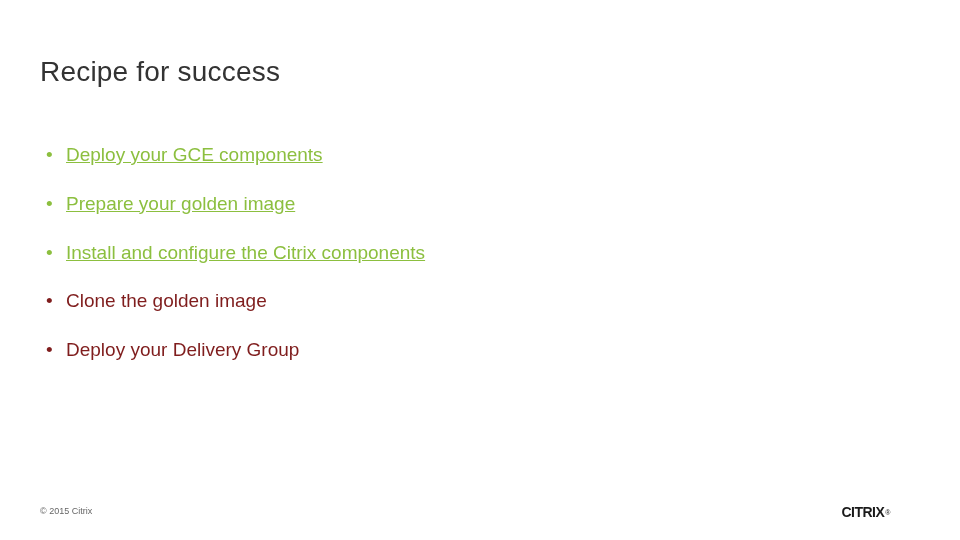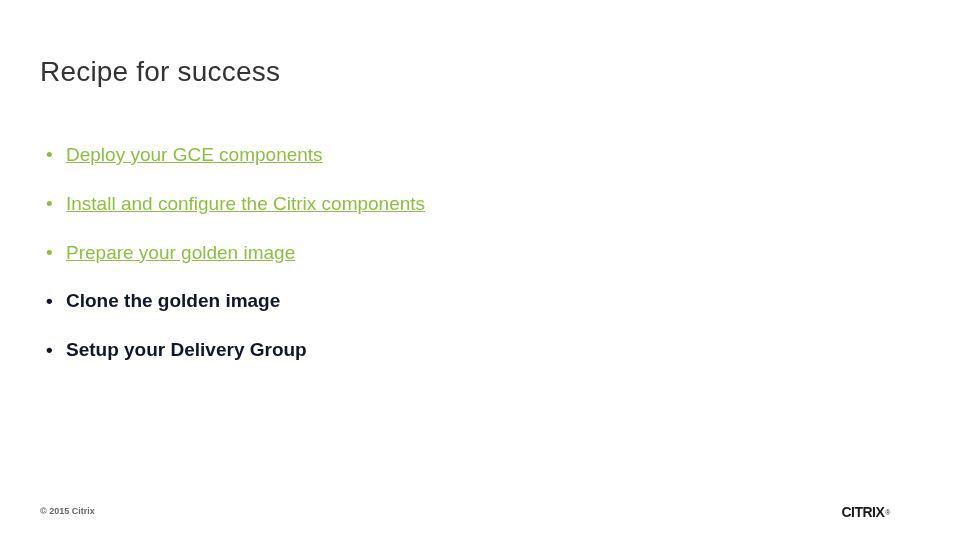--- a/index.html
+++ b/index.html
@@ -44,30 +44,28 @@
       content: "•";
       position: absolute;
       left: 0;
       top: 0;
     }
     .bullets li.accent {
       color: #8cbf3f;
       text-decoration: underline;
     }
     .bullets li.plain {
-      color: #0f172a;
-      font-weight: bold;
+      color: #7f1d1d;
     }
     .footer {
       position: absolute;
       left: 40px;
       bottom: 24px;
       font-size: 9px;
       color: #666666;
-      font-weight: bold;
     }
     .logo {
       position: absolute;
       right: 34px;
       bottom: 20px;
       font-size: 14px;
       font-weight: 700;
       color: #1a1a1a;
       letter-spacing: -0.5px;
       display: flex;
@@ -81,24 +79,24 @@
     }
   </style>
 </head>
 <body>
 
 <div class="slide">
   <h1 class="title">Recipe for success</h1>
 
   <ul class="bullets">
     <li class="accent">Deploy your GCE components</li>
+    <li class="accent">Prepare your golden image</li>
     <li class="accent">Install and configure the Citrix components</li>
-    <li class="accent">Prepare your golden image</li>
     <li class="plain">Clone the golden image</li>
-    <li class="plain">Setup your Delivery Group</li>
+    <li class="plain">Deploy your Delivery Group</li>
   </ul>
 
   <div class="footer">© 2015 Citrix</div>
 
   <div class="logo">
     <span>C</span>
       <span>I</span>
       <span>TR</span>
       <span>I</span>
       <span>X</span>

